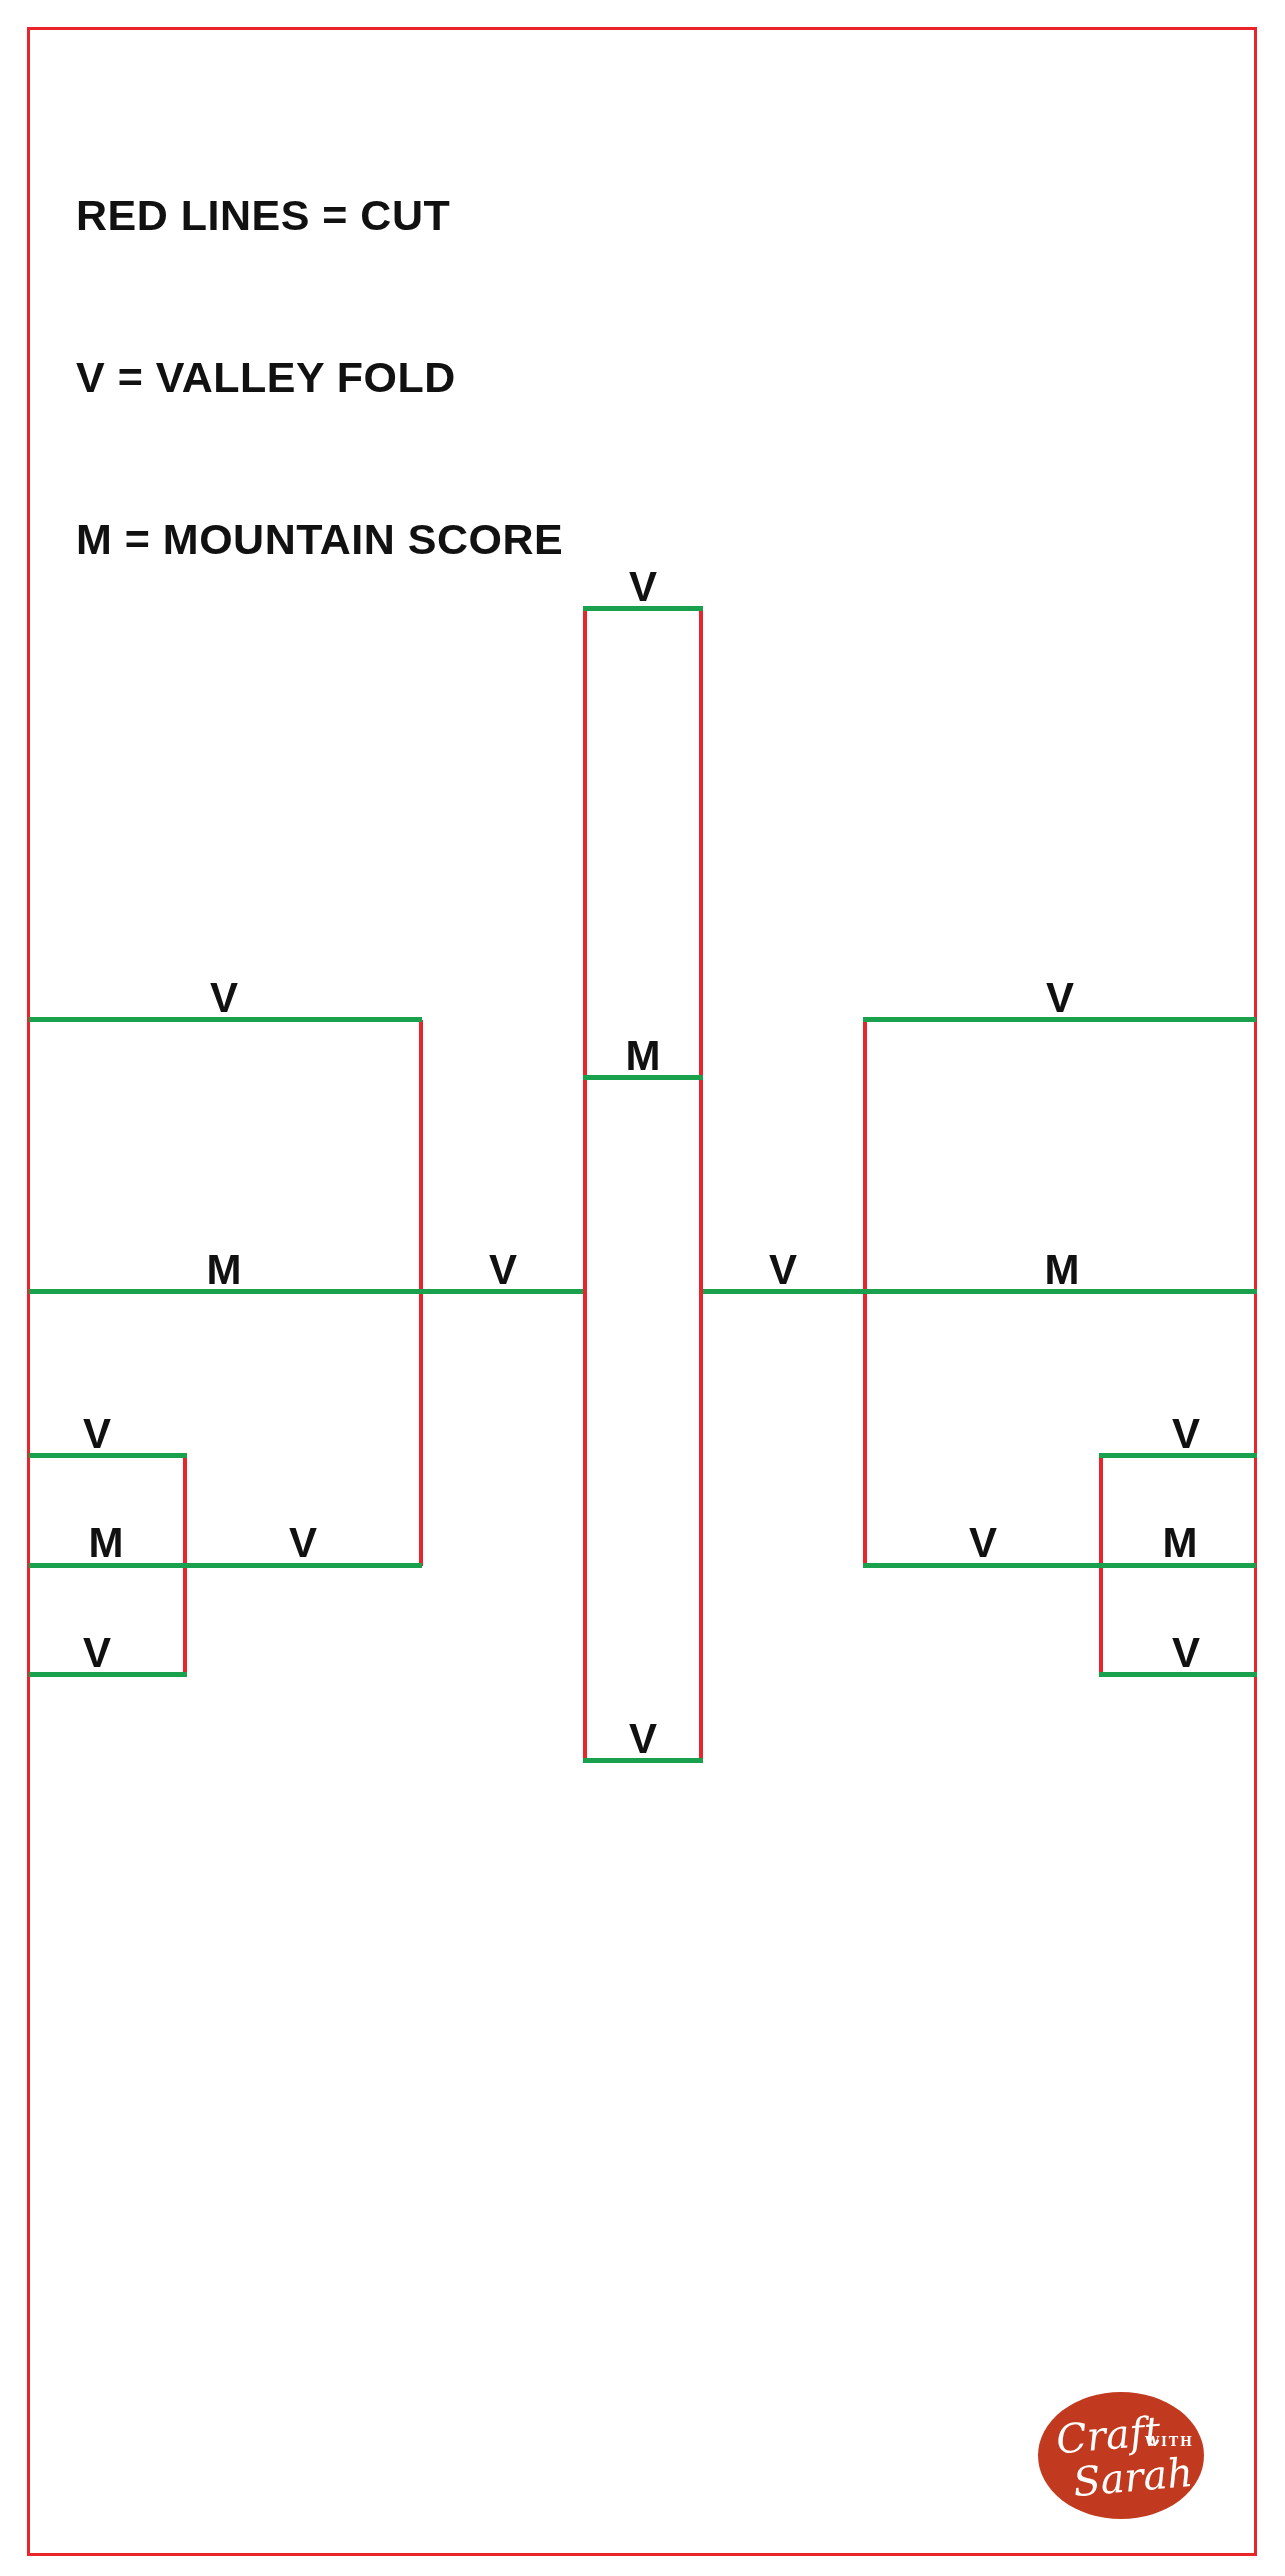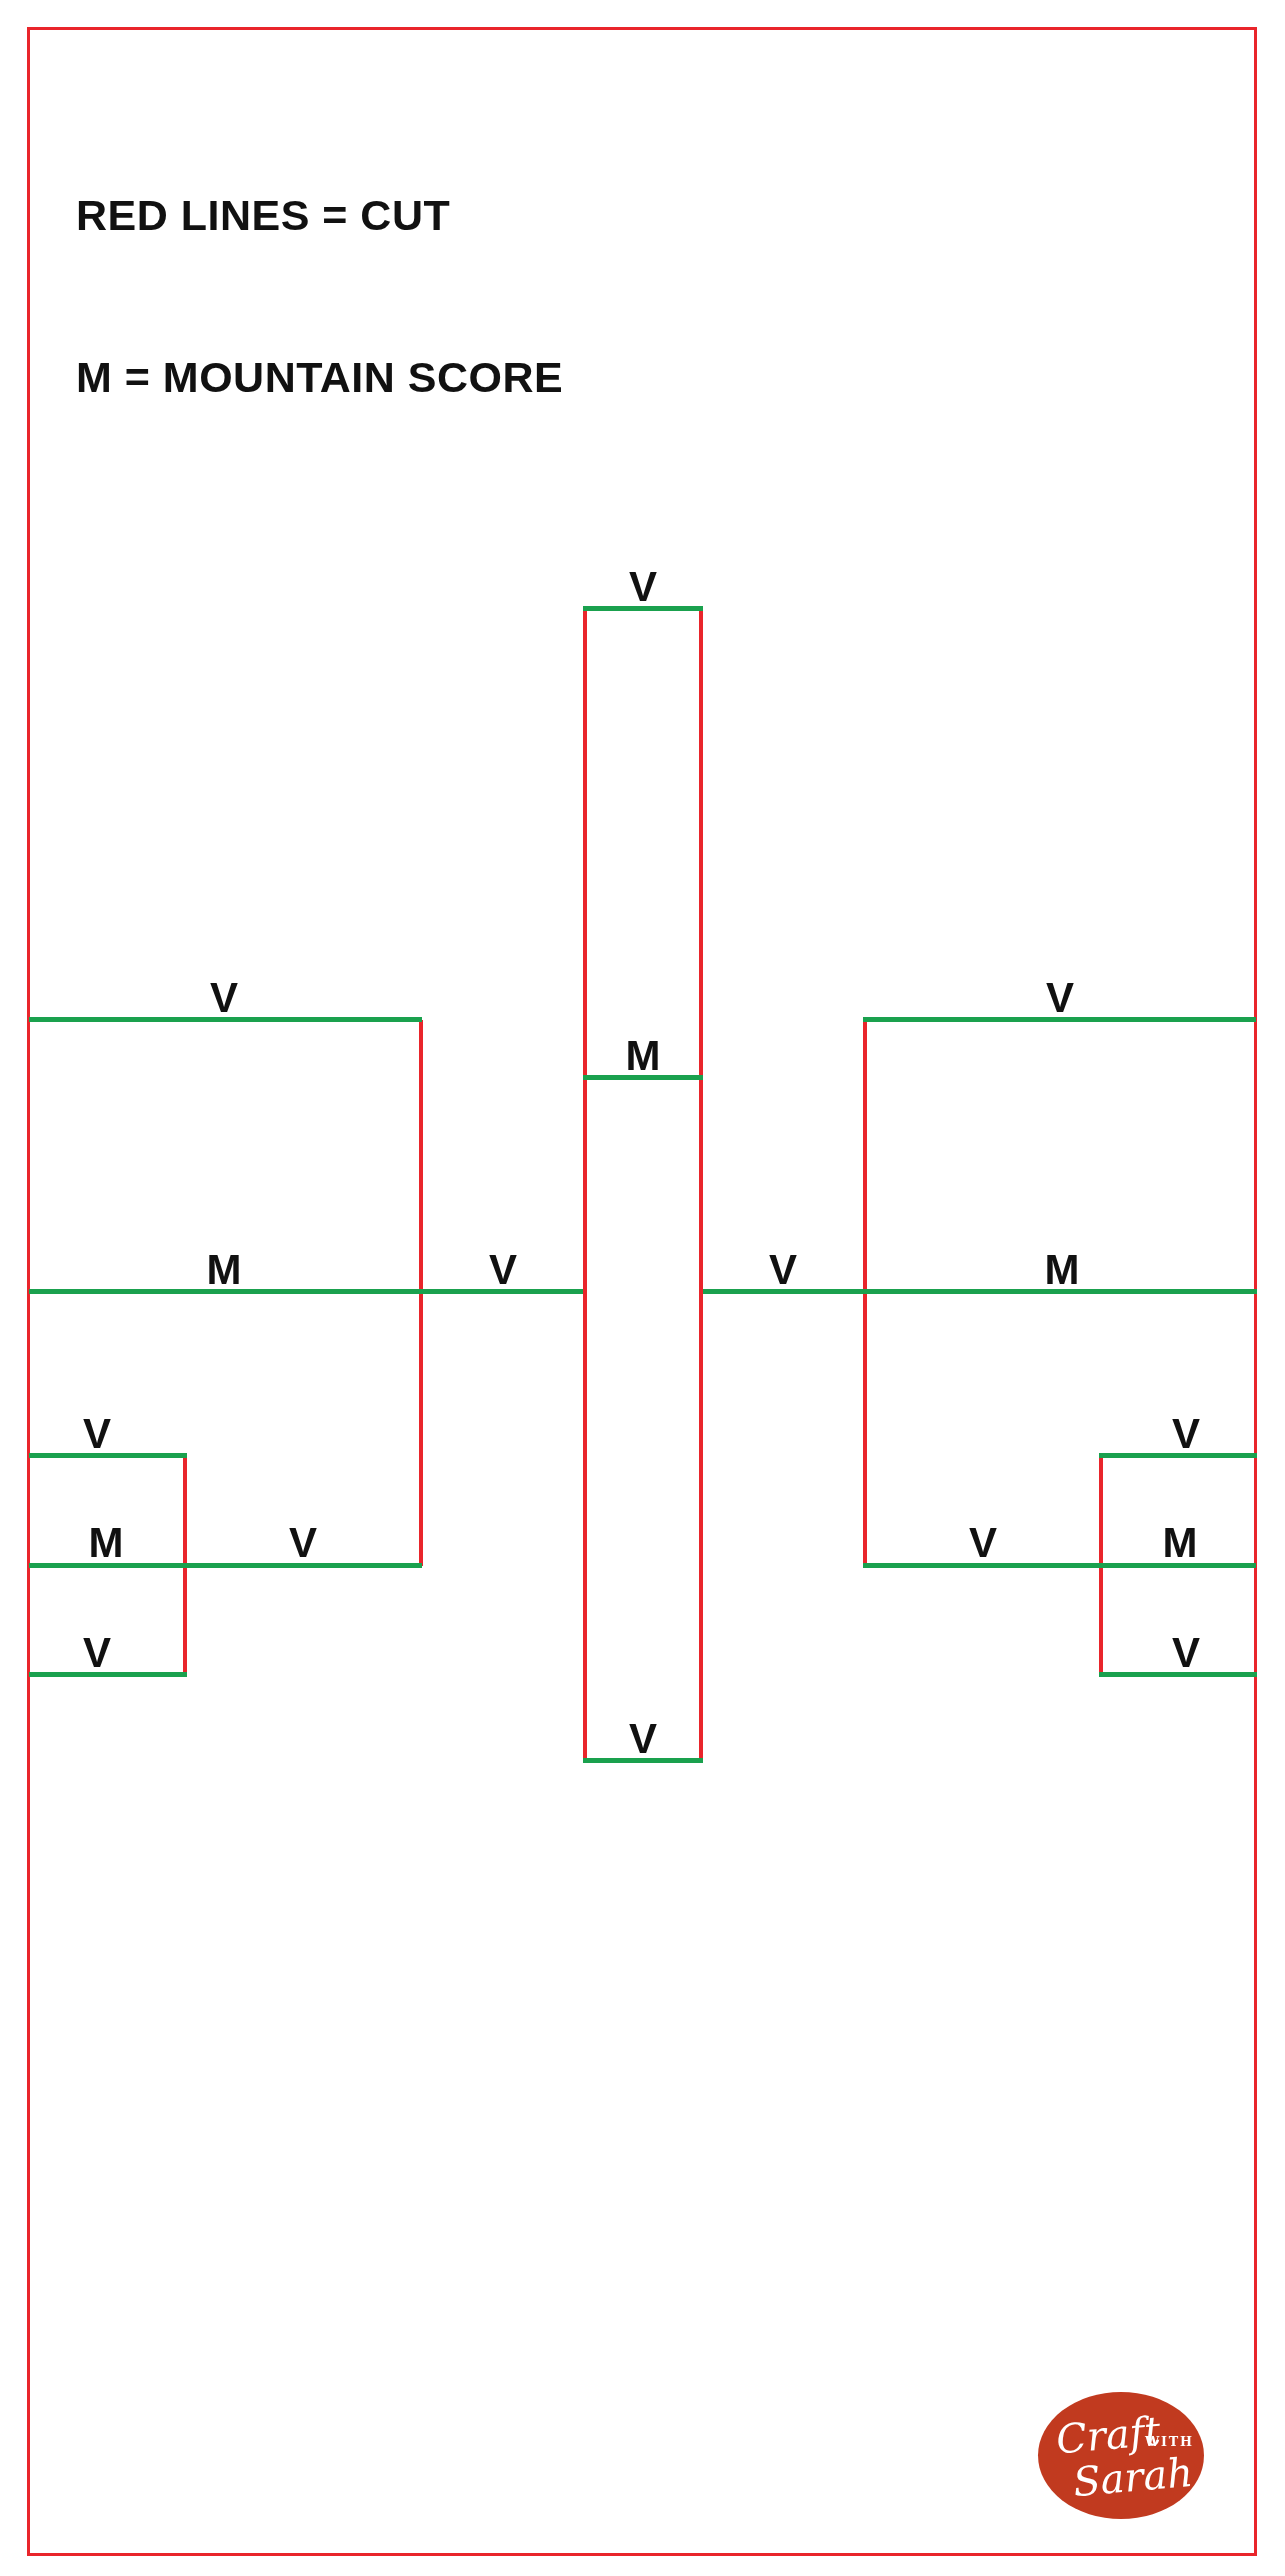--- a/index.html
+++ b/index.html
@@ -46,20 +46,21 @@
 </style>
 </head>
 <body>
 
 <div class="canvas">
 
   <div class="outer-border"></div>
 
   <div class="legend">
     <div>RED LINES = CUT</div>
+    <div>V = VALLEY FOLD</div>
     <div>M = MOUNTAIN SCORE</div>
   </div>
 
   <div class="cut-line" style="left:583px;top:608px;height:1154px;"></div>
   <div class="cut-line" style="left:699px;top:608px;height:1154px;"></div>
   <div class="cut-line" style="left:419px;top:1020px;height:546px;"></div>
   <div class="cut-line" style="left:863px;top:1020px;height:546px;"></div>
   <div class="cut-line" style="left:183px;top:1455px;height:220px;"></div>
   <div class="cut-line" style="left:1099px;top:1455px;height:220px;"></div>
 

